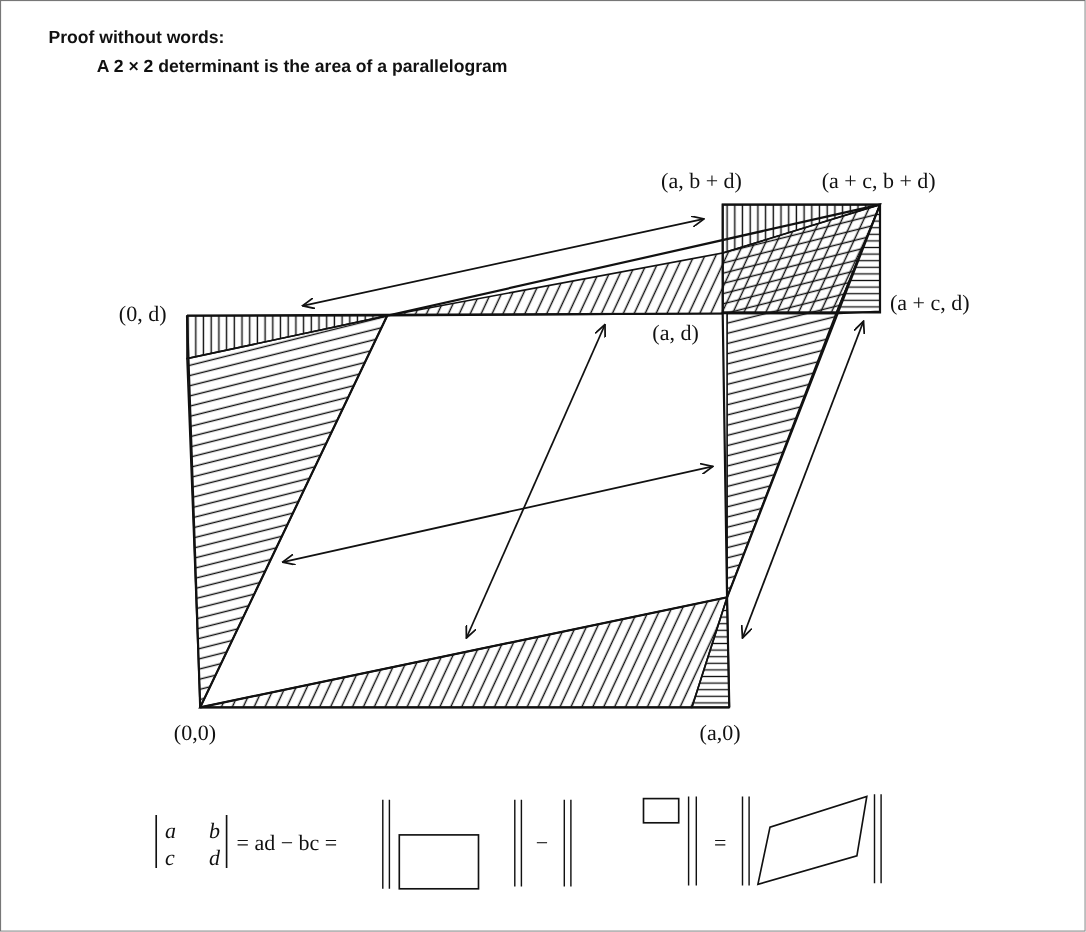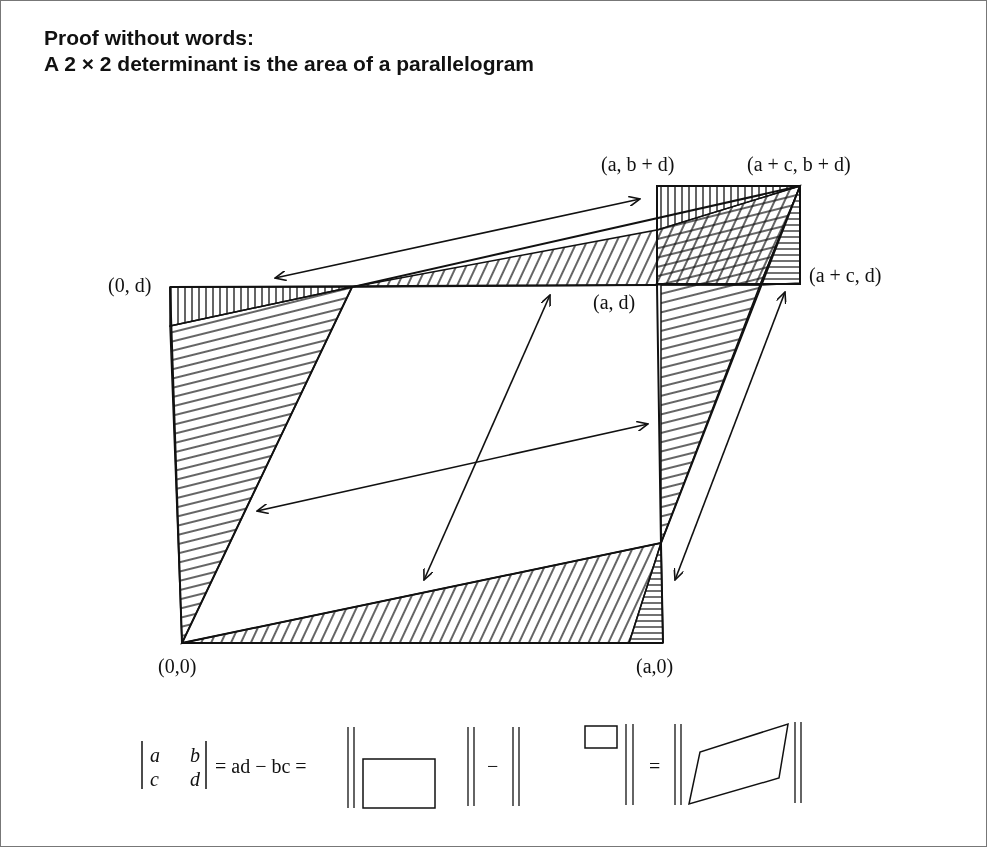--- a/index.html
+++ b/index.html
@@ -1,19 +1,19 @@
 <!DOCTYPE html>
 <html><head>
 <meta charset="utf-8">
 <style>
   html,body{margin:0;padding:0;background:#fff;}
   body{width:987px;height:847px;position:relative;overflow:hidden;}
   .frame{position:absolute;left:0;top:0;width:985px;height:845px;border:1px solid #777;}
-  .title{position:absolute;left:44px;font-family:"Liberation Sans",sans-serif;font-weight:bold;font-size:21px;color:#111;white-space:nowrap;}
-  #t1{top:26px;} #t2{top:52px;}
+  .title{position:absolute;left:44px;font-family:"Liberation Sans",sans-serif;font-weight:bold;font-size:16px;color:#111;white-space:nowrap;}
+  #t1{top:26px;} #t2{top:52px;margin-left:44px;}
   svg.diagram{position:absolute;left:0;top:0;}
   .lbl{font-family:"Liberation Serif",serif;font-size:20px;fill:#111;}
 </style>
 </head>
 <body>
 
 <div class="frame"></div>
 <div class="title" id="t1">Proof without words:</div>
 <div class="title" id="t2">A 2 × 2 determinant is the area of a parallelogram</div>
 

